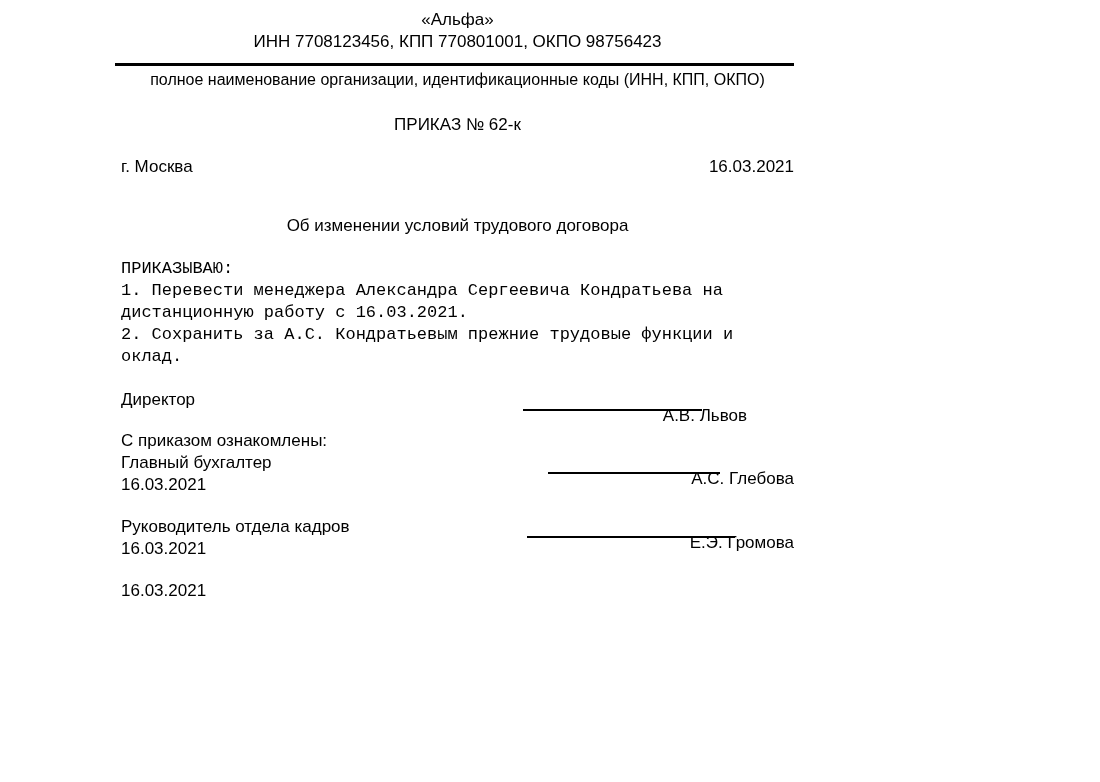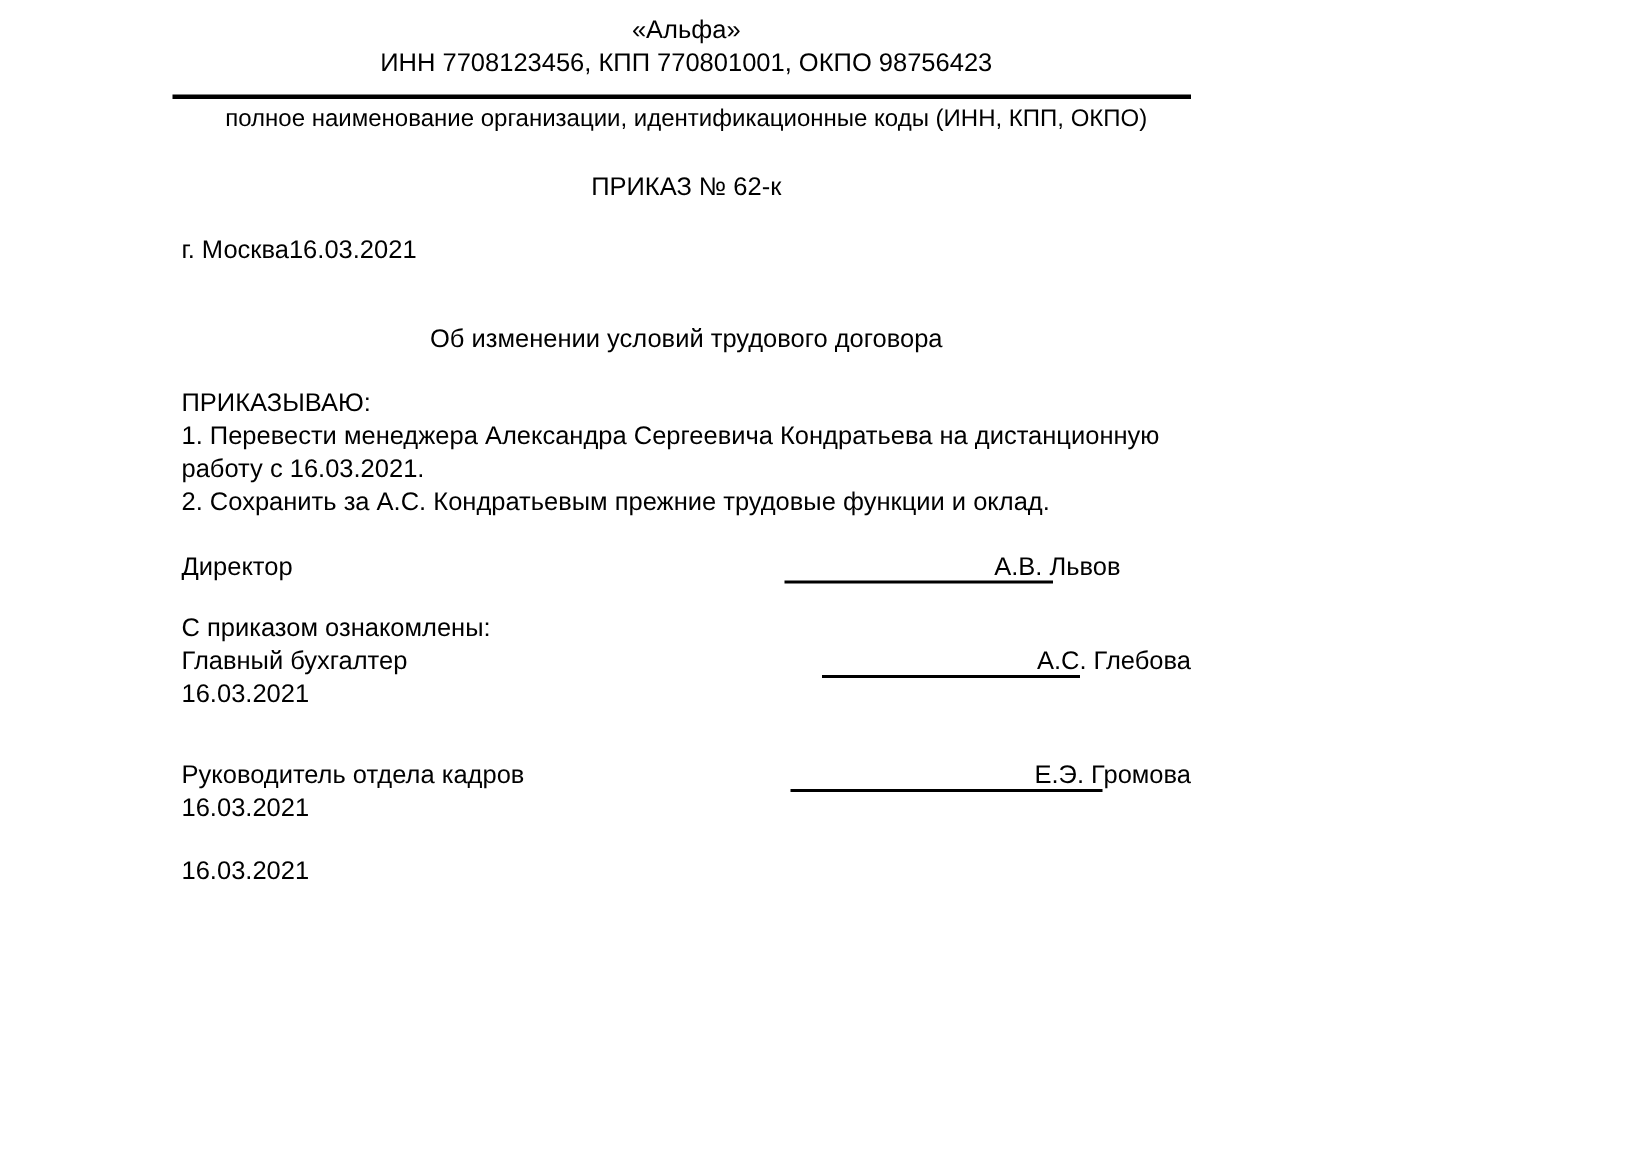--- a/index.html
+++ b/index.html
@@ -34,52 +34,53 @@
   }
   .caption {
     font-size: 16px;
     line-height: 16px;
     margin-top: 6px;
   }
   .order-title { margin-top: 26px; }
   .city-date {
     margin-top: 20px;
     display: flex;
+    justify-content: space-between;
   }
   .subject { margin-top: 37px; }
   .preamble { margin: 21px 0 0 0; }
-  .resolution { margin-top: 21px; }
+  .resolution { margin-top: 21px; font-family: Liberation Mono, monospace; }
 
   .sig-row {
     position: relative;
     height: 22px;
   }
   .sig-title {
     position: absolute;
     left: 0;
     top: 0;
   }
   .sig-name {
     position: absolute;
     right: 0;
-    top: 0;
+    top: 16px;
   }
   .sig-line {
     position: absolute;
     top: 0;
     height: 20px;
     border-bottom: 2px solid #000000;
   }
   .sig-director { margin-top: 21px; }
   .line-director { left: 402px; width: 179px; }
   .name-director { right: 47px; }
 
   .ack-heading { margin-top: 19px; }
   .ack-block-0 { margin-top: 0; }
-  .ack-block-1 { margin-top: 32px; }
+  .ack-block-1 { margin-top: 20px; }
   .ack-block-2 { margin-top: 20px; }
   .line-ack-0 { left: 427px; width: 172px; }
   .line-ack-1 { left: 406px; width: 208px; }
   .line-ack-2 { left: 436px; width: 203px; }
 </style>
 </head>
 <body>
 
 <div class="page">
 

